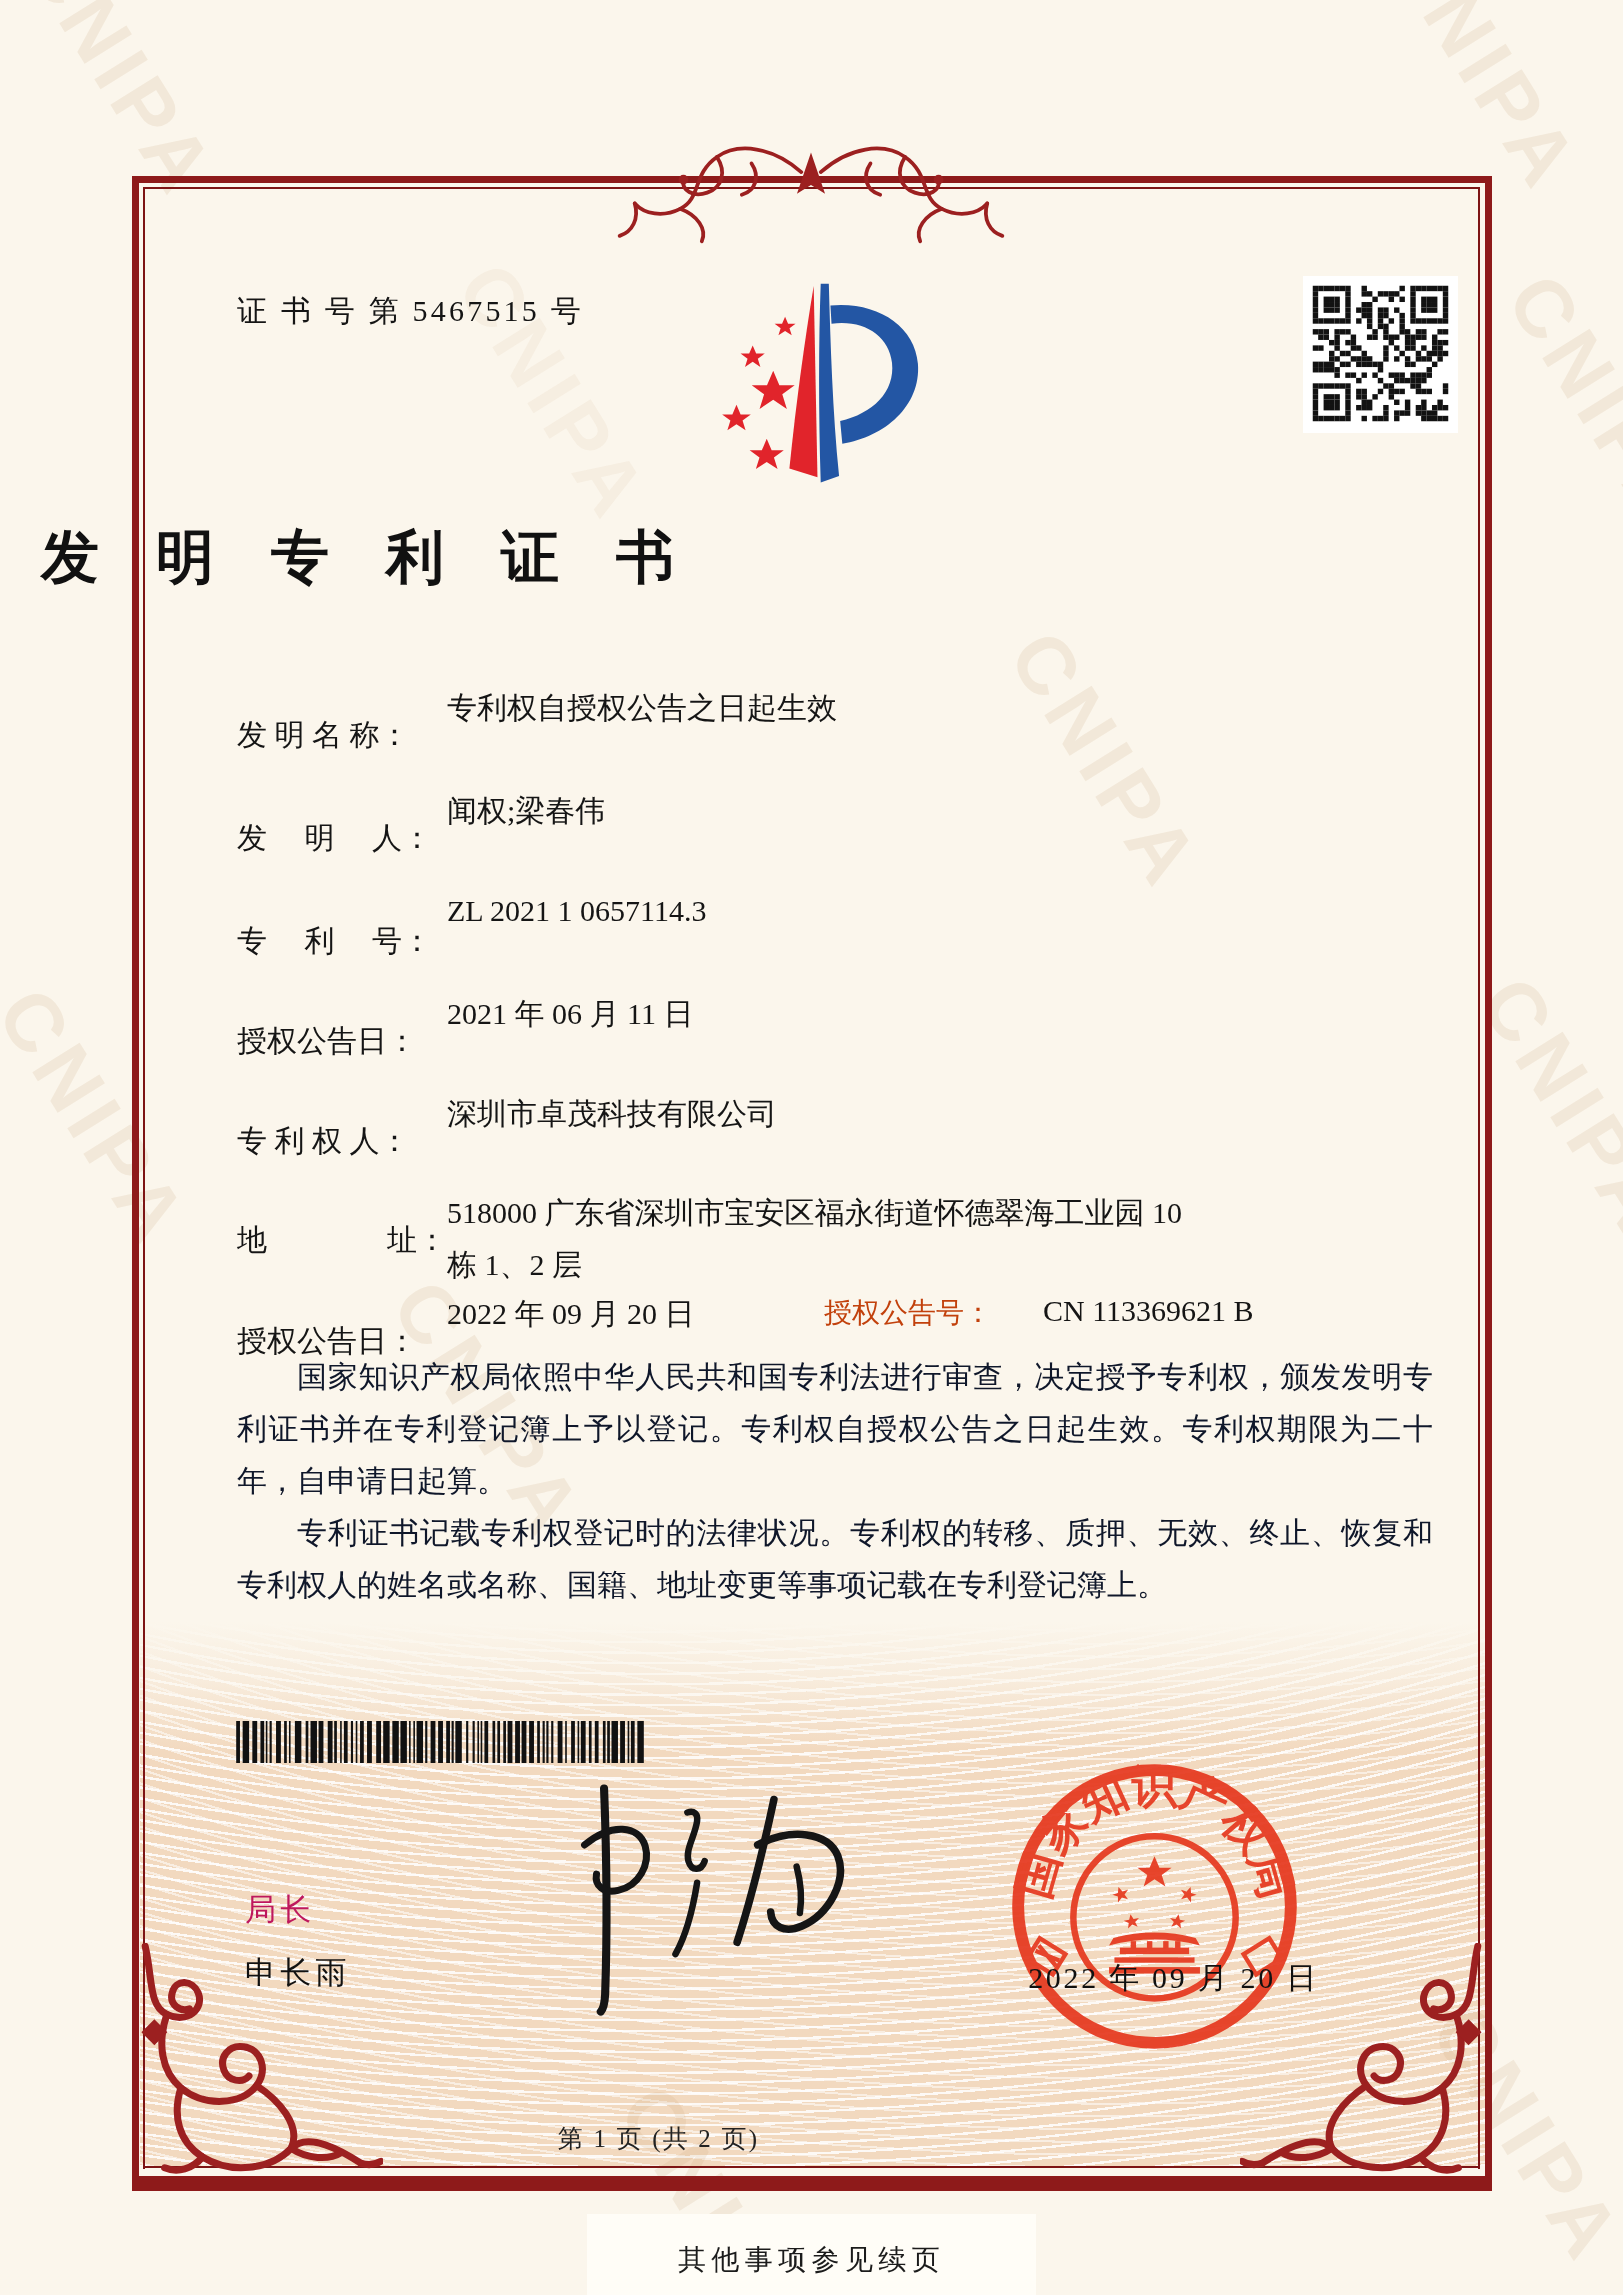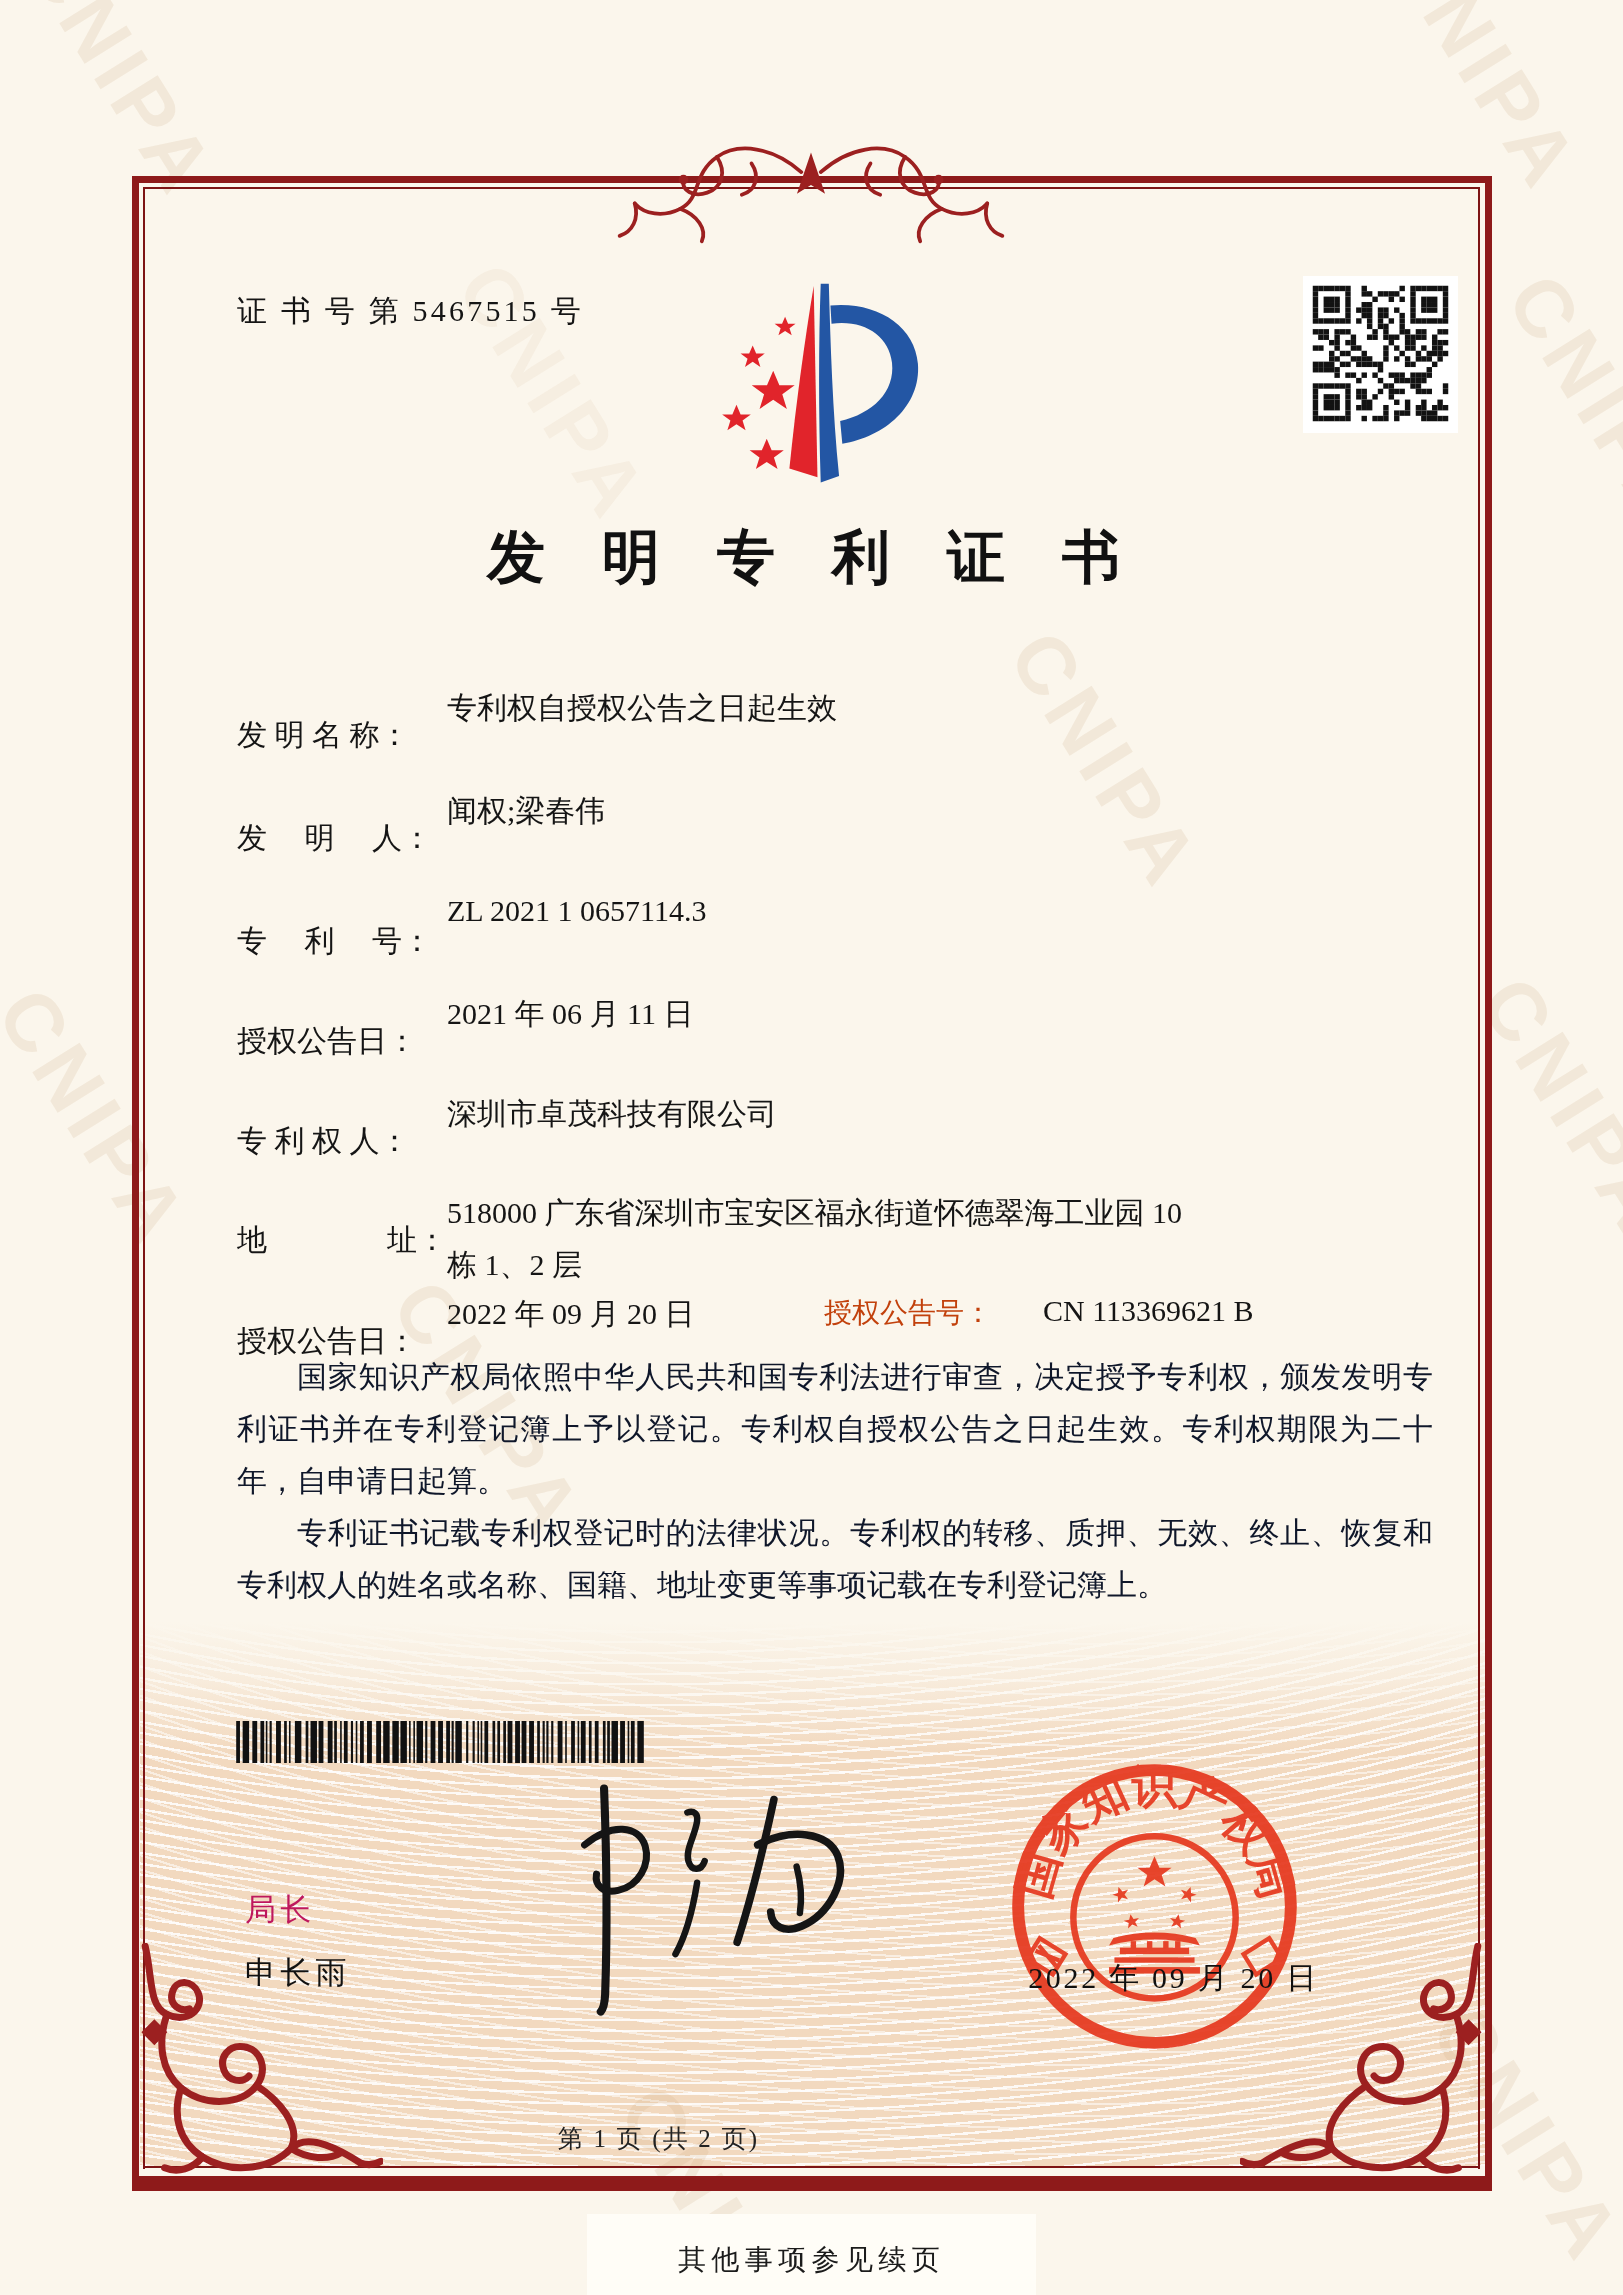--- a/index.html
+++ b/index.html
@@ -20,21 +20,21 @@
   .wavefade{position:absolute;left:140px;top:1622px;width:1345px;height:130px;z-index:1;
     background:linear-gradient(to bottom,#fbf6ec 0%,rgba(251,246,236,.65) 45%,rgba(251,246,236,0) 100%);}
 
   
   .wm{position:absolute;z-index:2;font-family:"Liberation Sans","DejaVu Sans",sans-serif;
       font-weight:bold;font-size:81px;letter-spacing:7.6px;color:rgba(198,162,118,.16);
       transform:rotate(58deg);transform-origin:center;white-space:nowrap;}
 
   
   .certno{position:absolute;left:237px;top:291px;font-size:30px;color:#151515;letter-spacing:3.2px;z-index:4;}
-  .title{position:absolute;left:0;top:519px;width:1623px;text-align:center;font-size:58px;font-weight:bold;
+  .title{position:absolute;left:0;top:519px;width:1623px;text-align:left;font-size:58px;font-weight:bold;
          color:#111;letter-spacing:57px;padding-left:41px;box-sizing:border-box;z-index:4;}
   .flabel{position:absolute;left:237px;font-size:30px;color:#151515;z-index:4;white-space:pre;margin-top:27px;}
   .fvalue{position:absolute;left:447px;font-size:30px;color:#151515;z-index:4;white-space:pre;}
   .flabel2{position:absolute;left:824px;font-size:28px;color:#c2410c;z-index:4;white-space:pre;}
   .fvalue2{position:absolute;left:1043px;font-size:30px;color:#151515;z-index:4;white-space:pre;}
   .paras{position:absolute;left:237px;top:1351px;width:1196px;z-index:4;font-size:30px;color:#0f172a;
          line-height:52px;text-align:justify;}
   .paras p{margin:0;text-indent:60px;}
   .pagenote{position:absolute;left:0;top:2122px;width:1317px;text-align:center;font-size:25px;color:#222;z-index:4;letter-spacing:2.2px;}
   .director-title{position:absolute;left:245px;top:1889px;font-size:31px;color:#be185d;z-index:4;

